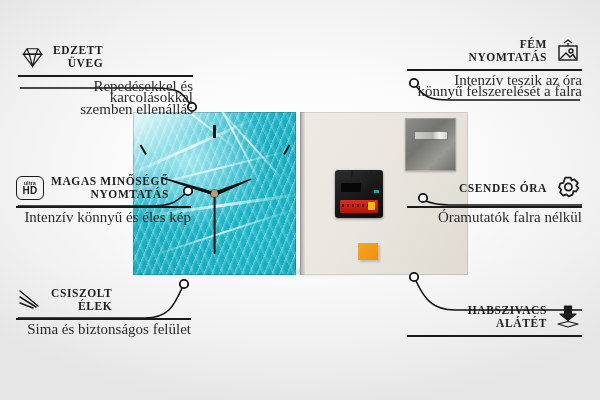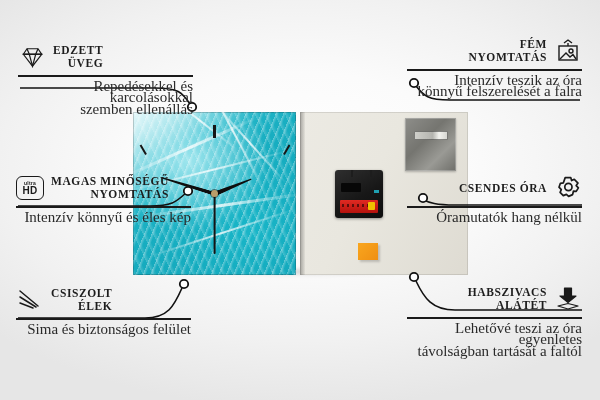--- a/index.html
+++ b/index.html
@@ -450,37 +450,33 @@
           <path d="M10.2 2.6 L15.8 2.6 L16.6 5.6 L19.3 4.3 L23 8.1 L21.2 10.6 L23.4 12.9 L21.2 16.4 L18.4 16.2 L17.6 19.6 L13.6 21.4 L11.4 19.4 L8.3 20.6 L5.1 17.3 L6.3 14.6 L4 12.2 L5.4 8.3 L8.4 7.8 Z"></path>
           <circle cx="13.4" cy="12" r="3.6"></circle>
         </svg>
       </span>
       <span class="feat-title">
         <span>CSENDES ÓRA</span><br>
       </span>
     </div>
     <div class="feat-rule"></div>
     <div class="feat-sub">
-      <span>Óramutatók hang nélkül</span>
-    </div>
-  </div>
-
-  <div class="feature right" style="left:407px; top:284px;font-family:Liberation Serif, serif;">
+      <span>Óramutatók falra nélkül</span>
+    </div>
+  </div>
+
+  <div class="feature right" style="left:407px; top:302px;font-family:Liberation Serif, serif;">
     <div class="feat-head">
       <span class="feat-icon">
         <svg width="26" height="24" viewBox="0 0 26 24" fill="#1a1a1a" stroke="#1a1a1a" stroke-width="1.2" stroke-linejoin="round">
           <path d="M9.5 1 L16.5 1 L16.5 9 L21 9 L13 15.5 L5 9 L9.5 9 Z"></path>
           <path d="M13 16.5 L23 19 L13 22 L3 19 Z" fill="none"></path>
         </svg>
       </span>
       <span class="feat-title">
         <span>HABSZIVACS</span><br>
         <span>ALÁTÉT</span>
       </span>
     </div>
     <div class="feat-rule"></div>
-    <div class="feat-sub">
-      <span>Lehetővé teszi az óra egyenletes</span><br>
-      <span>távolságban tartását a faltól</span>
-    </div>
   </div>
 
 </div>
 
 </body></html>

